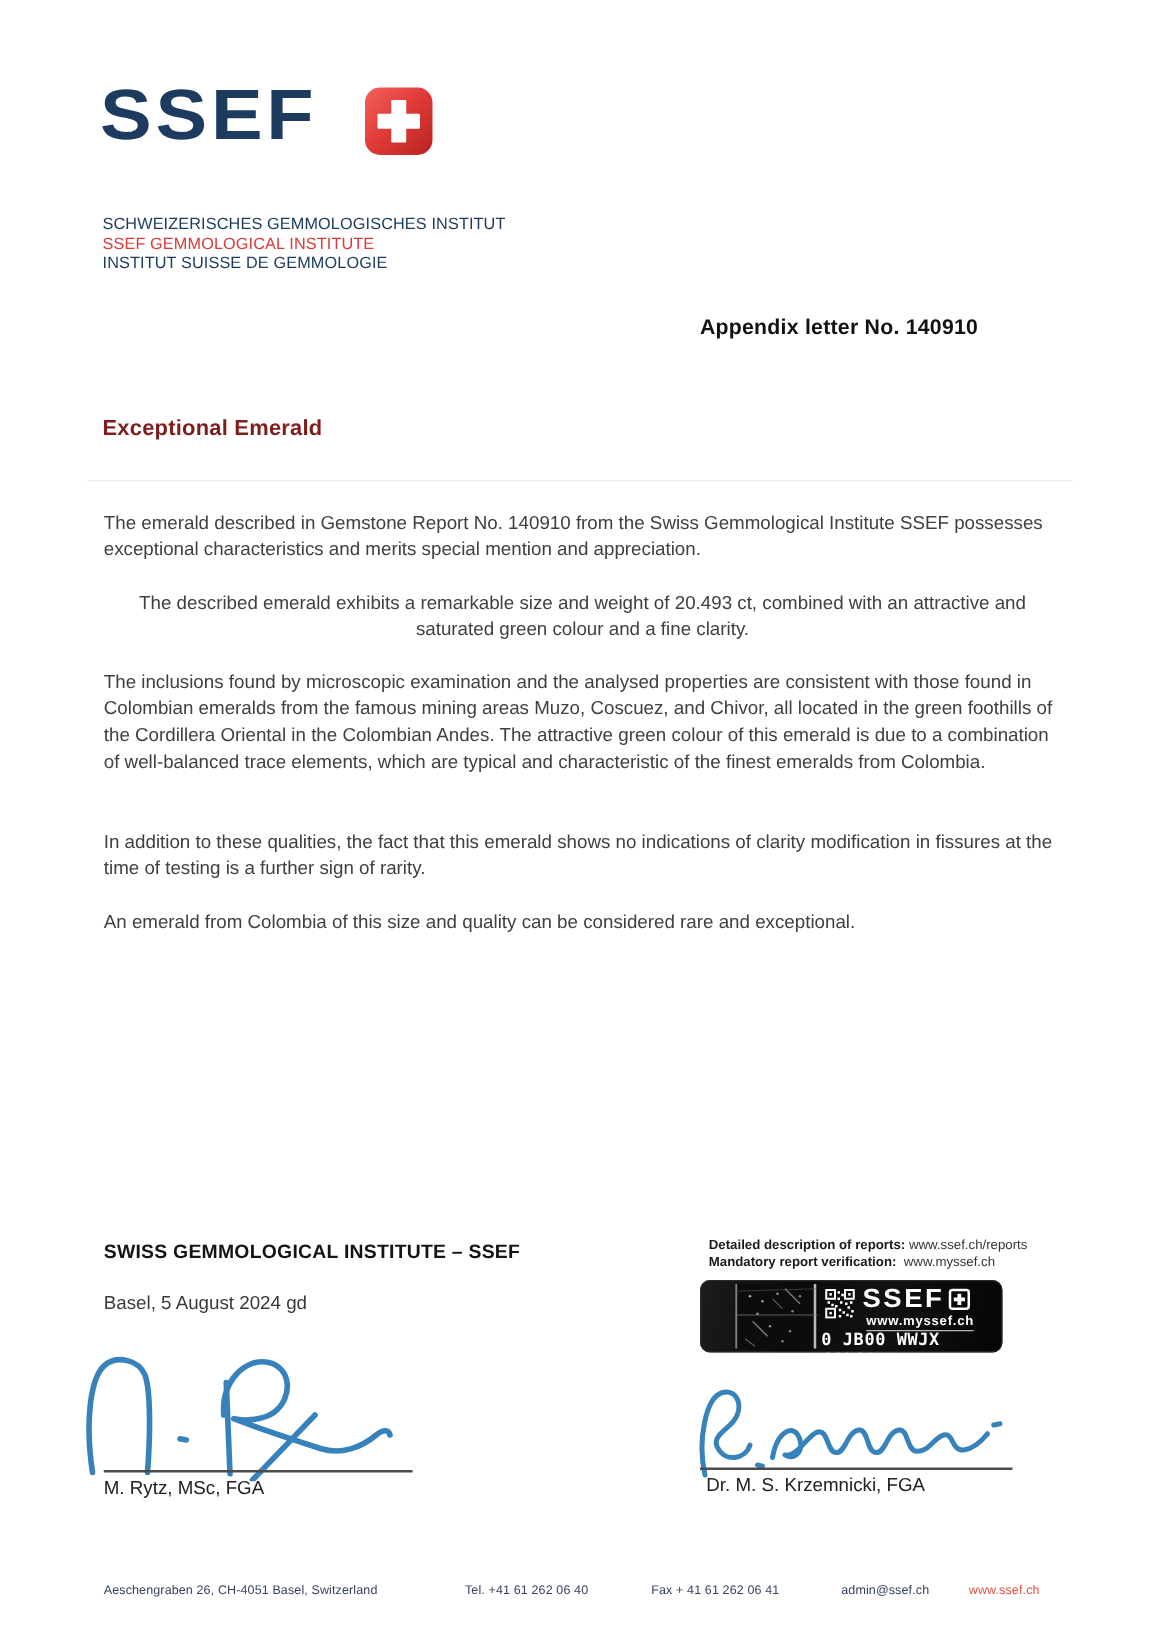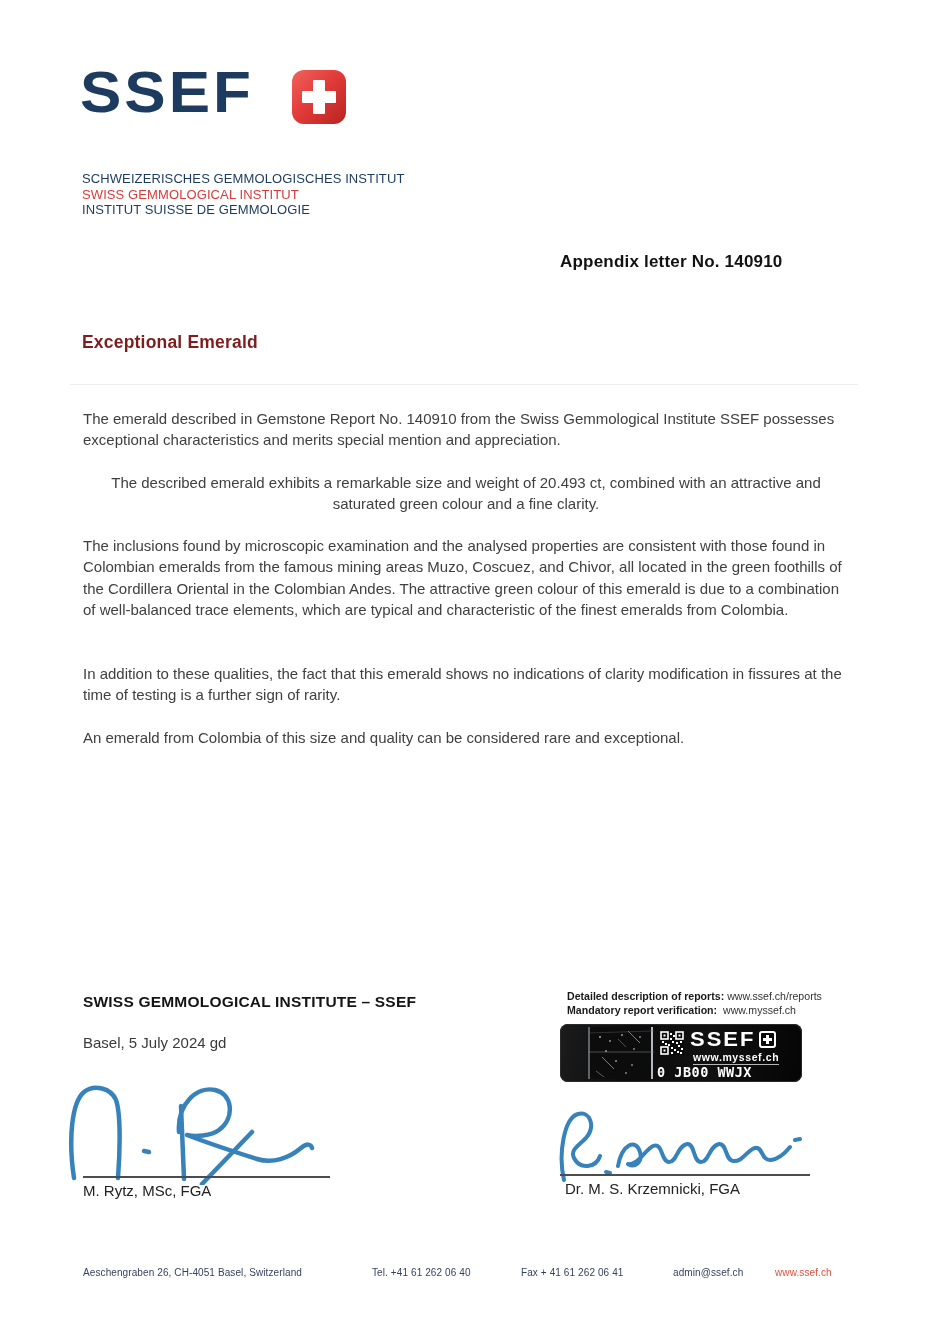--- a/index.html
+++ b/index.html
@@ -76,36 +76,36 @@
 
 <div class="page">
 
   <div class="logo-wordmark">SSEF</div>
   <div class="swiss-cross">
     <div class="bar-v"></div>
       <div class="bar-h"></div>
   </div>
   <div class="logo-sub">
     <div class="l-navy">SCHWEIZERISCHES GEMMOLOGISCHES INSTITUT</div>
-    <div class="l-red">SWISS GEMMOLOGICAL INSTITUT</div>
+    <div class="l-red">SSEF GEMMOLOGICAL INSTITUTE</div>
     <div class="l-navy">INSTITUT SUISSE DE GEMMOLOGIE</div>
   </div>
 
   <div class="appendix-no">Appendix letter No. 140910</div>
   <div class="doc-title">Exceptional Emerald</div>
   <div class="faint-rule"></div>
 
   <div class="para p1">The emerald described in Gemstone Report No. 140910 from the Swiss Gemmological Institute SSEF possesses exceptional characteristics and merits special mention and appreciation.</div>
   <div class="para p2">The described emerald exhibits a remarkable size and weight of 20.493 ct, combined with an attractive and saturated green colour and a fine clarity.</div>
   <div class="para p3">The inclusions found by microscopic examination and the analysed properties are consistent with those found in Colombian emeralds from the famous mining areas Muzo, Coscuez, and Chivor, all located in the green foothills of the Cordillera Oriental in the Colombian Andes. The attractive green colour of this emerald is due to a combination of well-balanced trace elements, which are typical and characteristic of the finest emeralds from Colombia.</div>
   <div class="para p4">In addition to these qualities, the fact that this emerald shows no indications of clarity modification in fissures at the time of testing is a further sign of rarity.</div>
   <div class="para p5">An emerald from Colombia of this size and quality can be considered rare and exceptional.</div>
 
   <div class="institute-line">SWISS GEMMOLOGICAL INSTITUTE – SSEF</div>
-  <div class="date-line">Basel, 5 July 2024 gd</div>
+  <div class="date-line">Basel, 5 August 2024 gd</div>
 
   <div class="verify-text">
     <div><b>Detailed description of reports:</b> <span class="val">www.ssef.ch/reports</span></div>
     <div><b>Mandatory report verification:</b>&nbsp; <span class="val">www.myssef.ch</span></div>
   </div>
 
   <div class="sticker">
     <svg class="holo" viewBox="0 0 66 52" xmlns="http://www.w3.org/2000/svg">
       <rect x="0" y="0" width="66" height="52" fill="#0c0c0c"></rect>
       <line x1="1" y1="0" x2="1" y2="52" stroke="#9aa0a6" stroke-width="1.5" opacity="0.8"></line>

